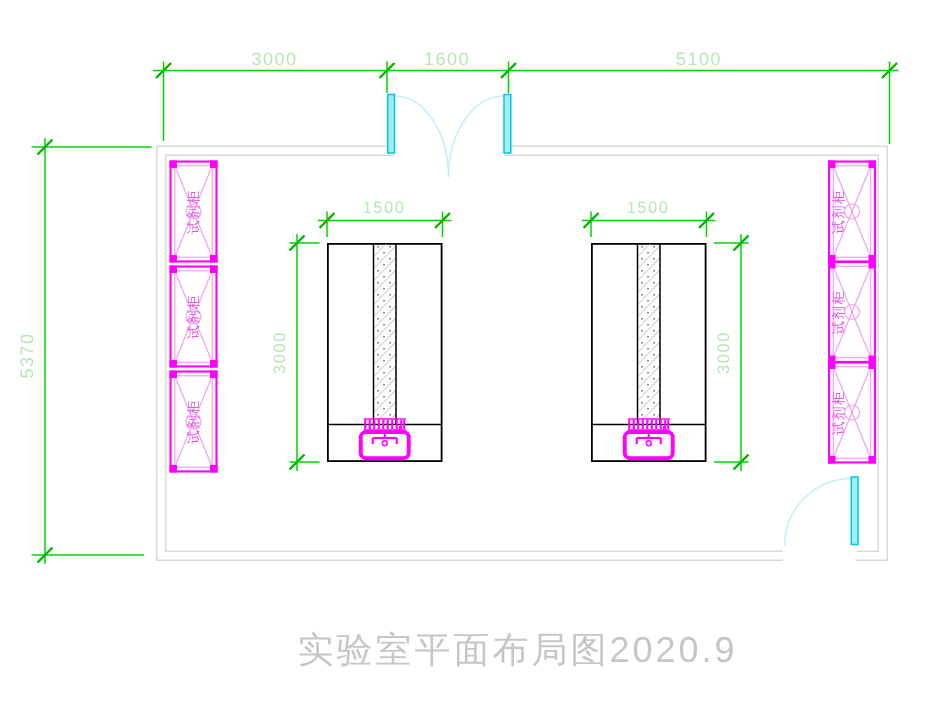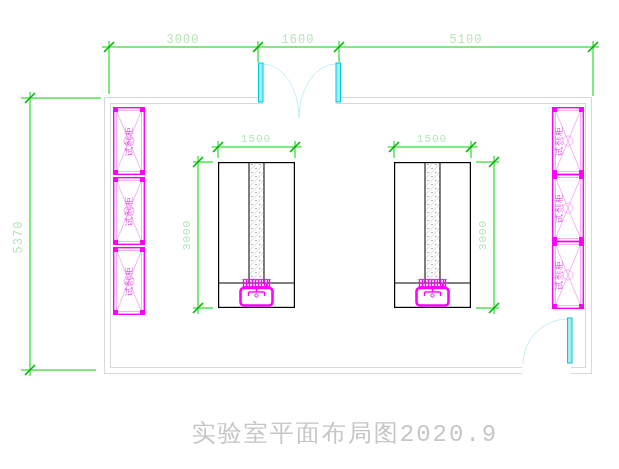--- a/index.html
+++ b/index.html
@@ -1,17 +1,17 @@
 <!DOCTYPE html>
 <html><head>
 <meta charset="utf-8">
 <style>
   html,body{margin:0;padding:0;background:#ffffff;}
   #stage{position:relative;width:619px;height:469px;background:#ffffff;overflow:hidden;
-         font-family:Liberation Mono, monospace;}
+         font-family:Liberation Sans, sans-serif;}
   svg{display:block;}
   .wall{stroke:#d9d9d9;stroke-width:1;fill:none;}
   .dim{stroke:#00d400;stroke-width:1;fill:none;}
   .tick{stroke:#00b400;stroke-width:1.6;}
   .dimtext{fill:#b7e6b7;font-size:12px;letter-spacing:1px;}
   .dimtext-sm{fill:#b7e6b7;font-size:11px;letter-spacing:1px;}
   .cab{stroke:#ff00ff;stroke-width:1.4;fill:none;}
   .cab-in{stroke:#f2a0f2;stroke-width:0.8;fill:none;}
   .cab-node{fill:#ff00ff;}
   .cabtext{fill:#e352e3;font-size:9px;letter-spacing:1px;}

